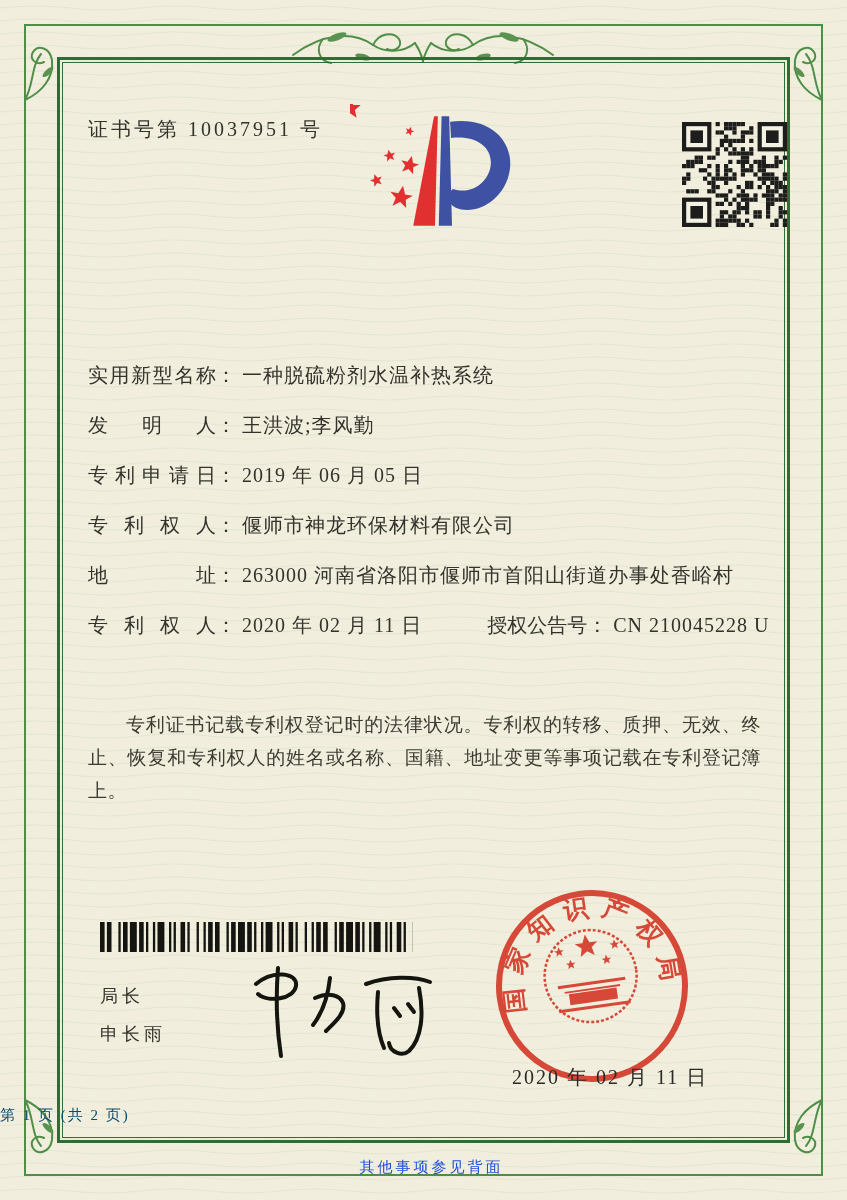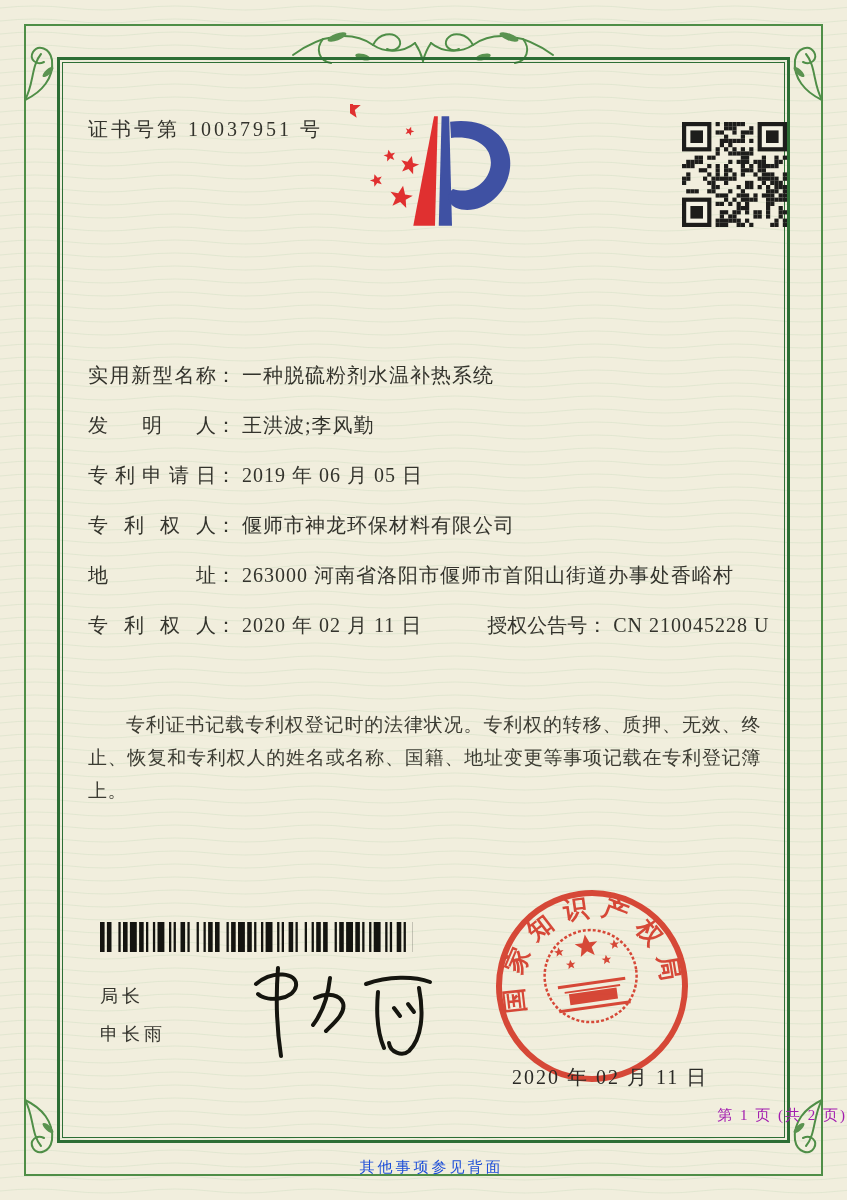--- a/index.html
+++ b/index.html
@@ -34,21 +34,21 @@
   .grant-pair2 .flabel2{display:inline-block;margin-left:9px;}
   .paras{left:88px;top:708px;width:673px;font-size:19px;line-height:33px;text-align:justify;color:#3c3c33;letter-spacing:0.5px;}
   .paras p{text-indent:2em;}
   .barcode{left:100px;top:922px;}
   .officer{left:88px;font-size:18px;letter-spacing:4px;margin-left:12px;}
   .officer-title{top:984px;}
   .officer-name{top:1022px;}
   .signature{left:218px;top:952px;}
   .seal{left:492px;top:886px;opacity:.92;}
   .seal-date{left:512px;top:1064px;font-size:20px;letter-spacing:2px;color:#2a2a26;}
-  .footer-page{left:0;top:1106px;width:847px;text-align:right;font-size:15px;letter-spacing:2px;color:#a21caf;}
+  .footer-page{left:0;top:1106px;width:847px;text-align:left;font-size:15px;letter-spacing:2px;color:#0c4a6e;}
   .back-note{left:8px;top:1158px;width:847px;text-align:center;font-size:15px;letter-spacing:3px;color:#1d4ed8;}
   
   .fill-logo-red{fill:var(--logo-red);}
   .fill-logo-blue{fill:var(--logo-blue);}
   .seal-stroke{fill:none;stroke:var(--seal-red);}
   .seal-fill{fill:var(--seal-red);}
   .seal-text{fill:var(--seal-red);font-family:"Liberation Serif","DejaVu Serif",serif;font-weight:bold;font-size:25px;letter-spacing:11px;}
   .sig-stroke{fill:none;stroke:#15150f;stroke-width:4;stroke-linecap:round;stroke-linejoin:round;}
   .qr-cell{fill:#1d1d1b;}
   .bar{fill:#141410;}

